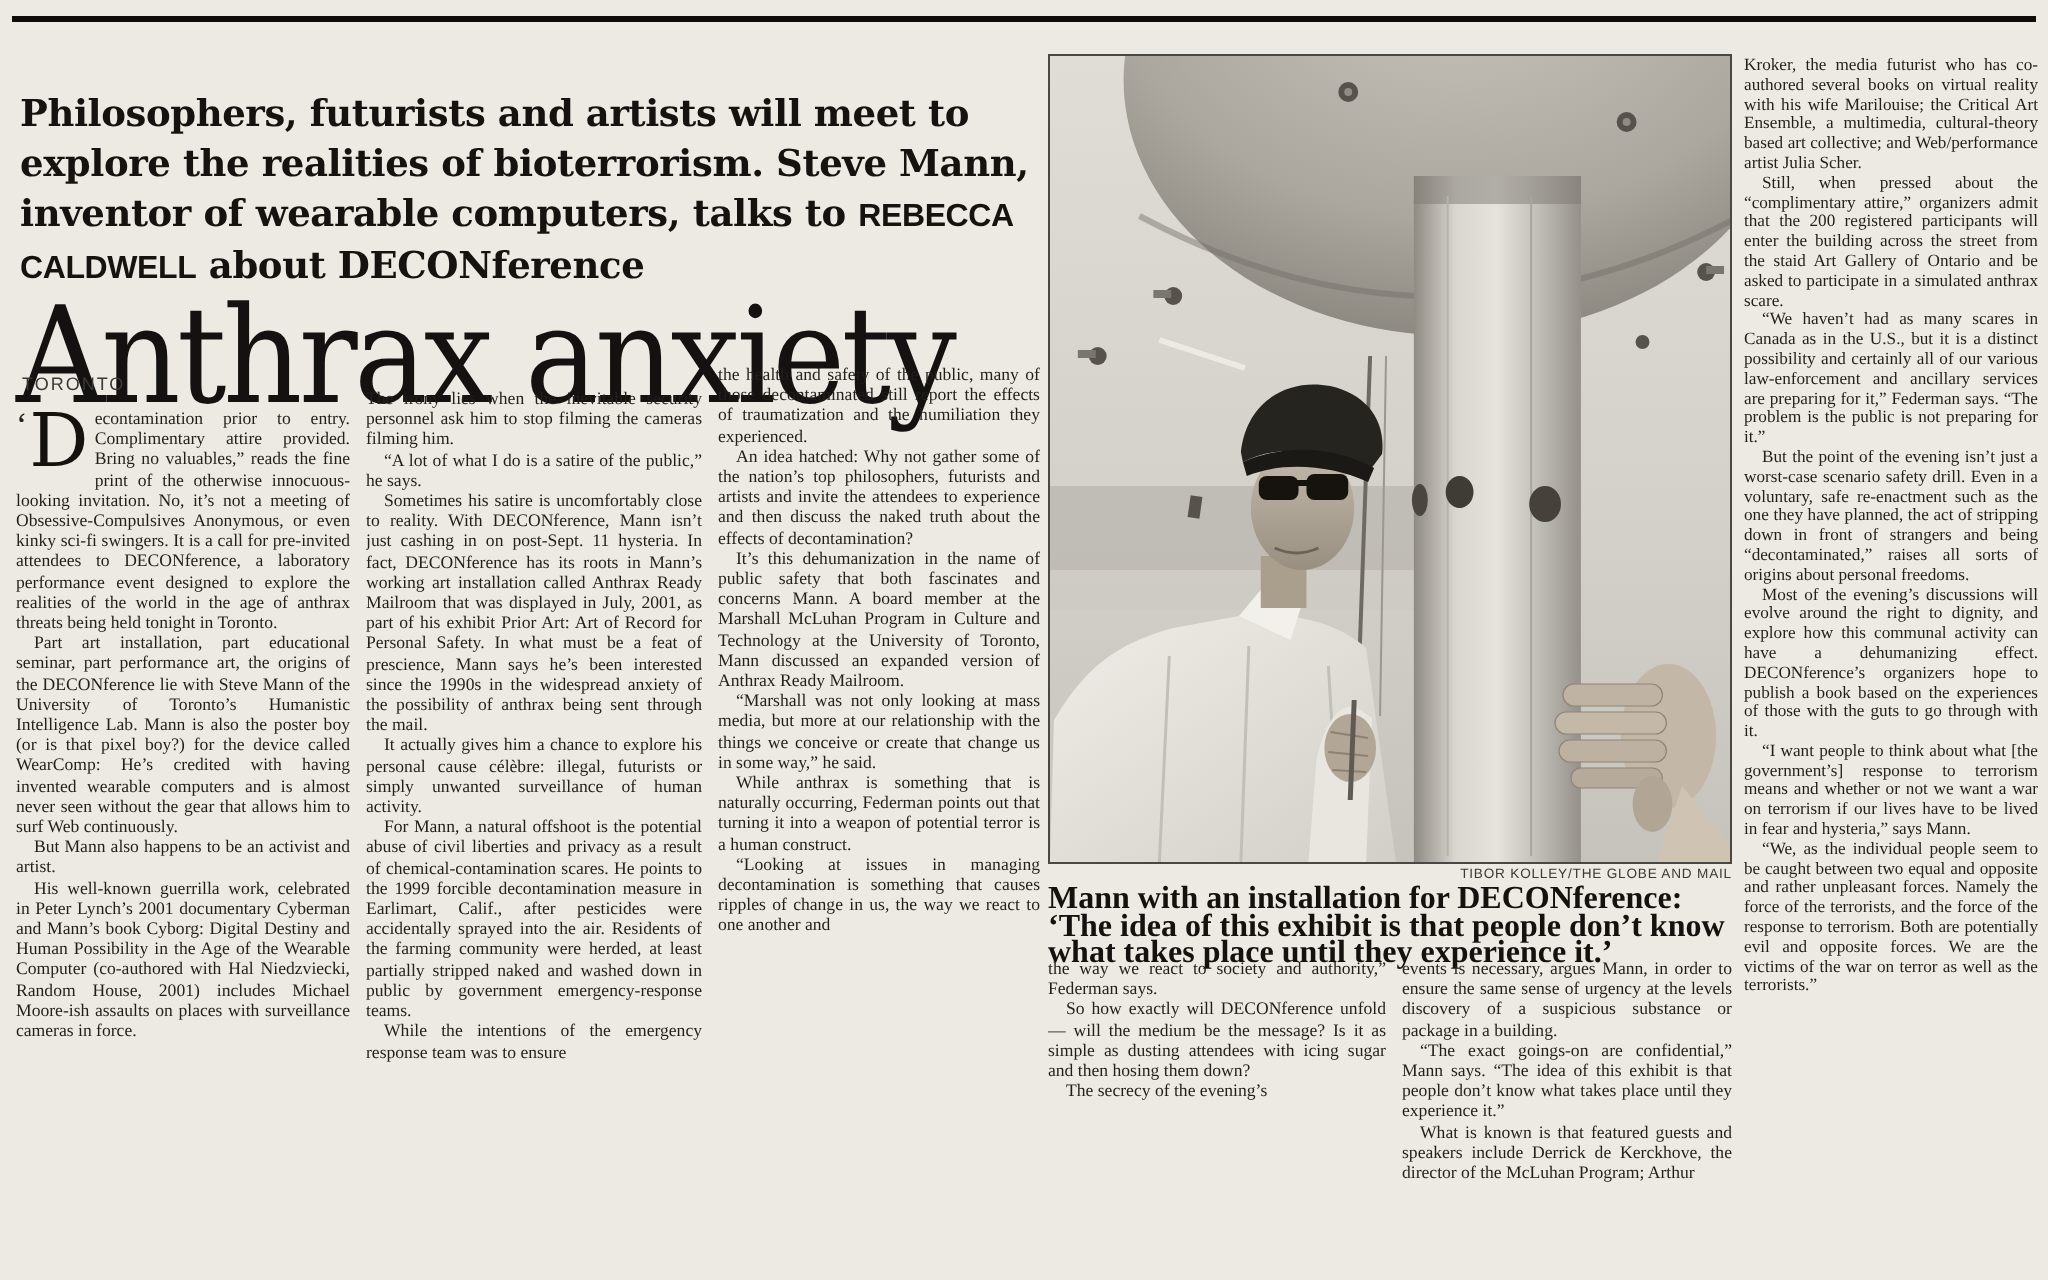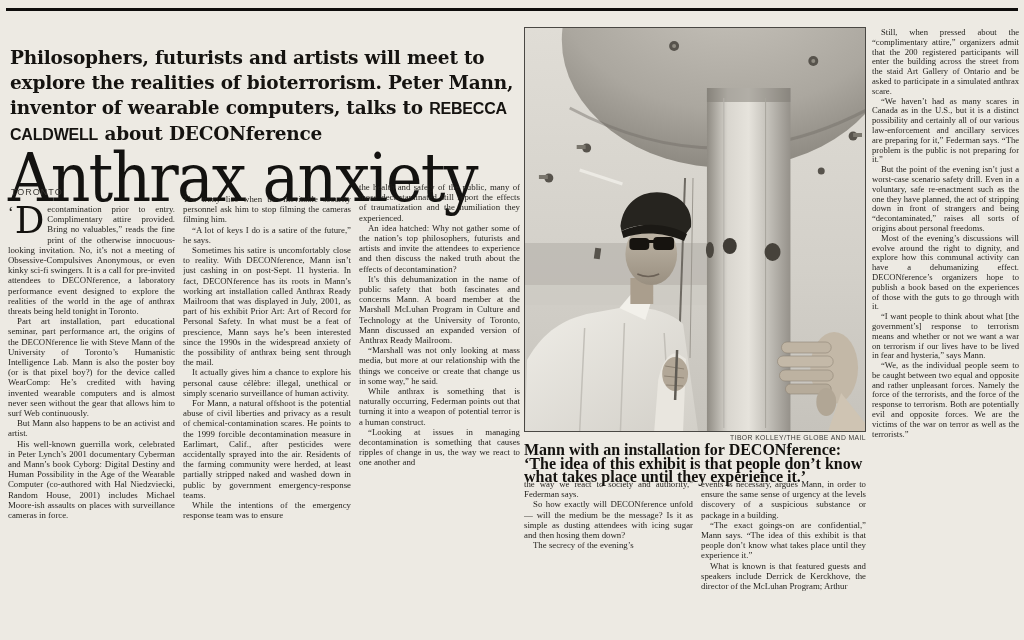--- a/index.html
+++ b/index.html
@@ -61,38 +61,38 @@
   }
   .photo-caption {
     font-weight:700; font-size:16px; line-height:13.5px; margin-top:2px; color:#14120f;
   }
 </style>
 </head>
 <body>
 
 <div class="rule-top"></div>
 
-<p class="standfirst"><span>Philosophers, futurists and artists will meet to explore the realities of bioterrorism. Peter Mann, inventor of wearable computers, talks to </span><span class="sf-author">REBECCA CALDWELL</span><span> about DECONference</span></p>
+<p class="standfirst"><span>Philosophers, futurists and artists will meet to explore the realities of bioterrorism. Steve Mann, inventor of wearable computers, talks to </span><span class="sf-author">REBECCA CALDWELL</span><span> about DECONference</span></p>
 
 <h1 class="headline">Anthrax anxiety</h1>
 
 <div class="dateline">TORONTO</div>
 
 <div class="col col1">
   <p class="noindent"><span class="dropq">‘</span><span class="dropcap">D</span><span>econtamination prior to entry. Complimentary attire provided. Bring no valuables,” reads the fine print of the otherwise innocuous-looking invitation. No, it’s not a meeting of Obsessive-Compulsives Anonymous, or even kinky sci-fi swingers. It is a call for pre-invited attendees to DECONference, a laboratory performance event designed to explore the realities of the world in the age of anthrax threats being held tonight in Toronto.</span></p>
   <p>Part art installation, part educational seminar, part performance art, the origins of the DECONference lie with Steve Mann of the University of Toronto’s Humanistic Intelligence Lab. Mann is also the poster boy (or is that pixel boy?) for the device called WearComp: He’s credited with having invented wearable computers and is almost never seen without the gear that allows him to surf Web continuously.</p>
   <p>But Mann also happens to be an activist and artist.</p>
   <p>His well-known guerrilla work, celebrated in Peter Lynch’s 2001 documentary Cyberman and Mann’s book Cyborg: Digital Destiny and Human Possibility in the Age of the Wearable Computer (co-authored with Hal Niedzviecki, Random House, 2001) includes Michael Moore-ish assaults on places with surveillance cameras in force.</p>
 </div>
 
 <div class="col col2">
   <p class="noindent">The irony lies when the inevitable security personnel ask him to stop filming the cameras filming him.</p>
-  <p>“A lot of keys I do is a satire of the future,” he says.</p>
+  <p>“A lot of what I do is a satire of the public,” he says.</p>
   <p>Sometimes his satire is uncomfortably close to reality. With DECONference, Mann isn’t just cashing in on post-Sept. 11 hysteria. In fact, DECONference has its roots in Mann’s working art installation called Anthrax Ready Mailroom that was displayed in July, 2001, as part of his exhibit Prior Art: Art of Record for Personal Safety. In what must be a feat of prescience, Mann says he’s been interested since the 1990s in the widespread anxiety of the possibility of anthrax being sent through the mail.</p>
-  <p>It actually gives him a chance to explore his personal cause célèbre: illegal, unethical or simply scenario surveillance of human activity.</p>
+  <p>It actually gives him a chance to explore his personal cause célèbre: illegal, futurists or simply unwanted surveillance of human activity.</p>
   <p>For Mann, a natural offshoot is the potential abuse of civil liberties and privacy as a result of chemical-contamination scares. He points to the 1999 forcible decontamination measure in Earlimart, Calif., after pesticides were accidentally sprayed into the air. Residents of the farming community were herded, at least partially stripped naked and washed down in public by government emergency-response teams.</p>
   <p>While the intentions of the emergency response team was to ensure</p>
 </div>
 
 <div class="col col3">
   <p class="noindent">the health and safety of the public, many of those decontaminated still report the effects of traumatization and the humiliation they experienced.</p>
   <p>An idea hatched: Why not gather some of the nation’s top philosophers, futurists and artists and invite the attendees to experience and then discuss the naked truth about the effects of decontamination?</p>
   <p>It’s this dehumanization in the name of public safety that both fascinates and concerns Mann. A board member at the Marshall McLuhan Program in Culture and Technology at the University of Toronto, Mann discussed an expanded version of Anthrax Ready Mailroom.</p>
   <p>“Marshall was not only looking at mass media, but more at our relationship with the things we conceive or create that change us in some way,” he said.</p>
   <p>While anthrax is something that is naturally occurring, Federman points out that turning it into a weapon of potential terror is a human construct.</p>
@@ -201,19 +201,20 @@
   <p>The secrecy of the evening’s</p>
 </div>
 
 <div class="col col5">
   <p class="noindent">events is necessary, argues Mann, in order to ensure the same sense of urgency at the levels discovery of a suspicious substance or package in a building.</p>
   <p>“The exact goings-on are confidential,” Mann says. “The idea of this exhibit is that people don’t know what takes place until they experience it.”</p>
   <p>What is known is that featured guests and speakers include Derrick de Kerckhove, the director of the McLuhan Program; Arthur</p>
 </div>
 
 <div class="col col6">
+  <p class="noindent">Kroker, the media futurist who has co-authored several books on virtual reality with his wife Marilouise; the Critical Art Ensemble, a multimedia, cultural-theory based art collective; and Web/performance artist Julia Scher.</p>
   <p>Still, when pressed about the “complimentary attire,” organizers admit that the 200 registered participants will enter the building across the street from the staid Art Gallery of Ontario and be asked to participate in a simulated anthrax scare.</p>
   <p>“We haven’t had as many scares in Canada as in the U.S., but it is a distinct possibility and certainly all of our various law-enforcement and ancillary services are preparing for it,” Federman says. “The problem is the public is not preparing for it.”</p>
   <p>But the point of the evening isn’t just a worst-case scenario safety drill. Even in a voluntary, safe re-enactment such as the one they have planned, the act of stripping down in front of strangers and being “decontaminated,” raises all sorts of origins about personal freedoms.</p>
   <p>Most of the evening’s discussions will evolve around the right to dignity, and explore how this communal activity can have a dehumanizing effect. DECONference’s organizers hope to publish a book based on the experiences of those with the guts to go through with it.</p>
   <p>“I want people to think about what [the government’s] response to terrorism means and whether or not we want a war on terrorism if our lives have to be lived in fear and hysteria,” says Mann.</p>
   <p>“We, as the individual people seem to be caught between two equal and opposite and rather unpleasant forces. Namely the force of the terrorists, and the force of the response to terrorism. Both are potentially evil and opposite forces. We are the victims of the war on terror as well as the terrorists.”</p>
 </div>
 
 </body></html>

